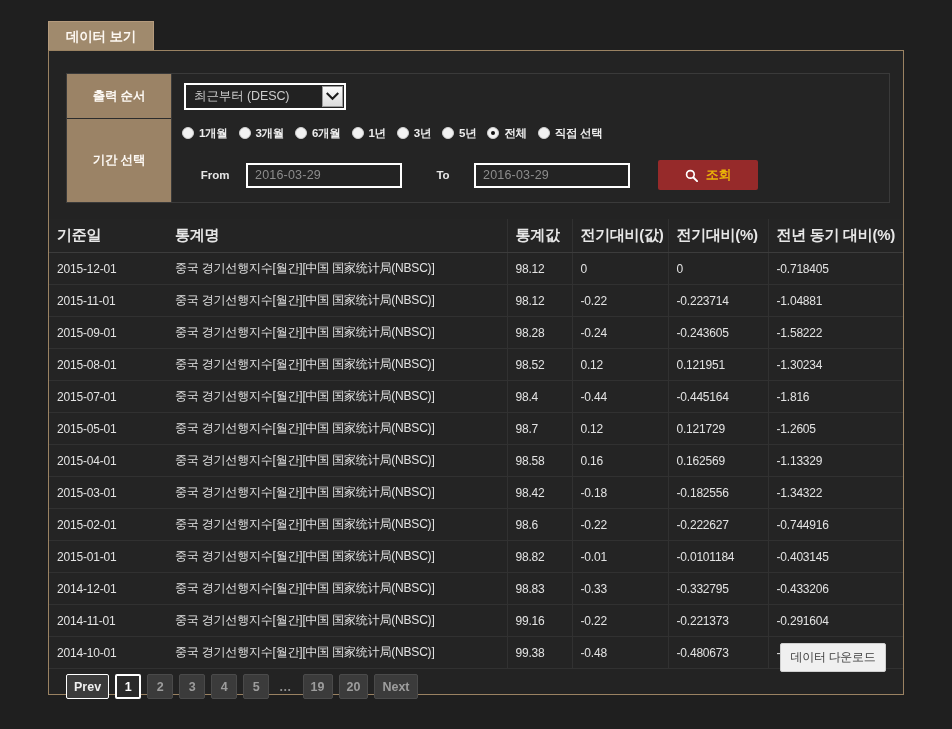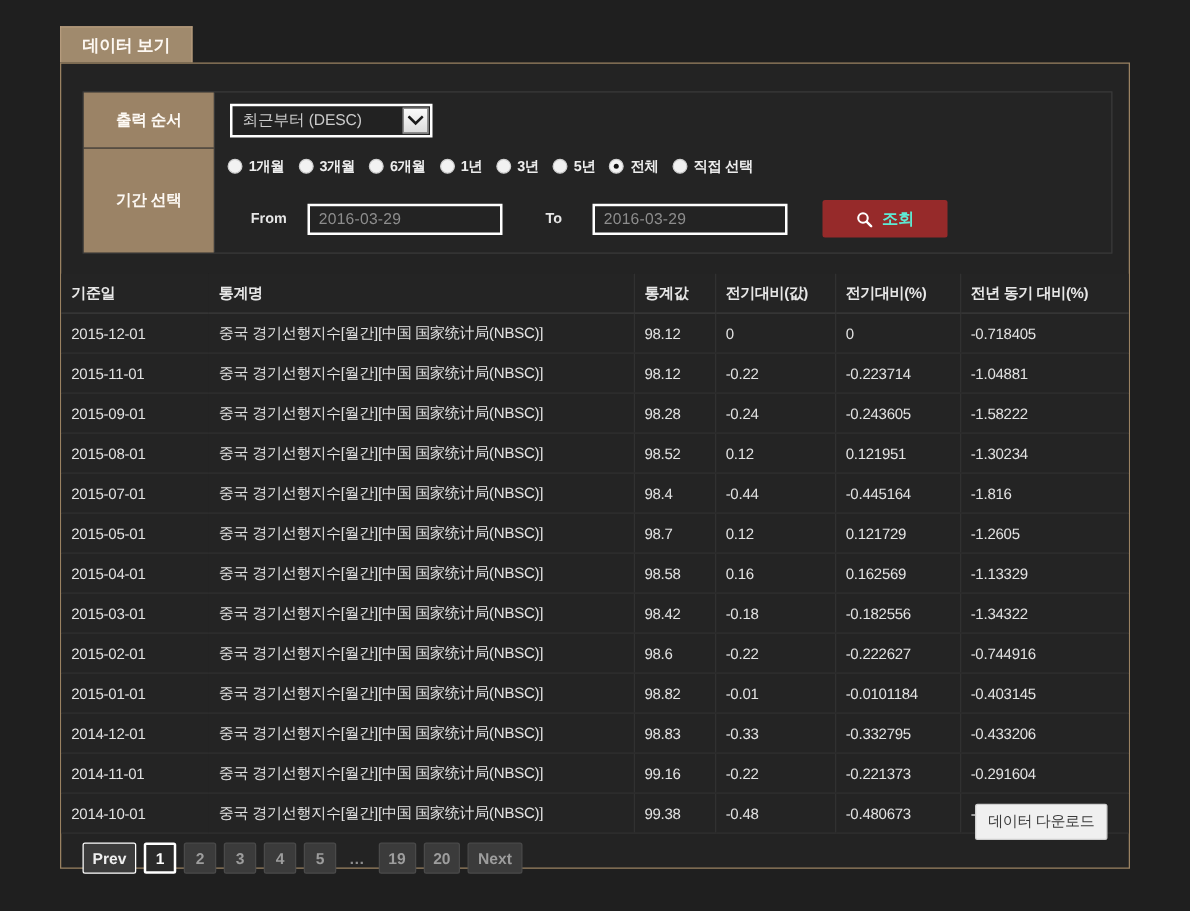--- a/index.html
+++ b/index.html
@@ -218,21 +218,21 @@
   }
   .spacer-to { width: 10px; }
 
   .search-btn {
     margin-left: 28px;
     width: 100px;
     height: 30px;
     background: #962a2a;
     border: none;
     border-radius: 2px;
-    color: #5eead4;
+    color: #eab308;
     font-size: 13px;
     font-weight: bold;
     display: flex;
     align-items: center;
     justify-content: center;
     cursor: pointer;
     letter-spacing: -0.2px;
   }
   .search-btn .mag {
     margin-right: 8px;
@@ -249,21 +249,21 @@
     box-sizing: border-box;
   }
   table.data {
     width: 100%;
     border-collapse: collapse;
     table-layout: fixed;
   }
   table.data th {
     text-align: left;
     color: #e7e7e7;
-    font-size: 12px;
+    font-size: 15px;
     font-weight: bold;
     padding: 7px 0 7px 8px;
     background: #242424;
     border-bottom: 1px solid #3c3c3c;
     letter-spacing: -0.3px;
   }
   table.data td {
     color: #e3e3e3;
     font-size: 12px;
     padding: 7px 0 7px 8px;

